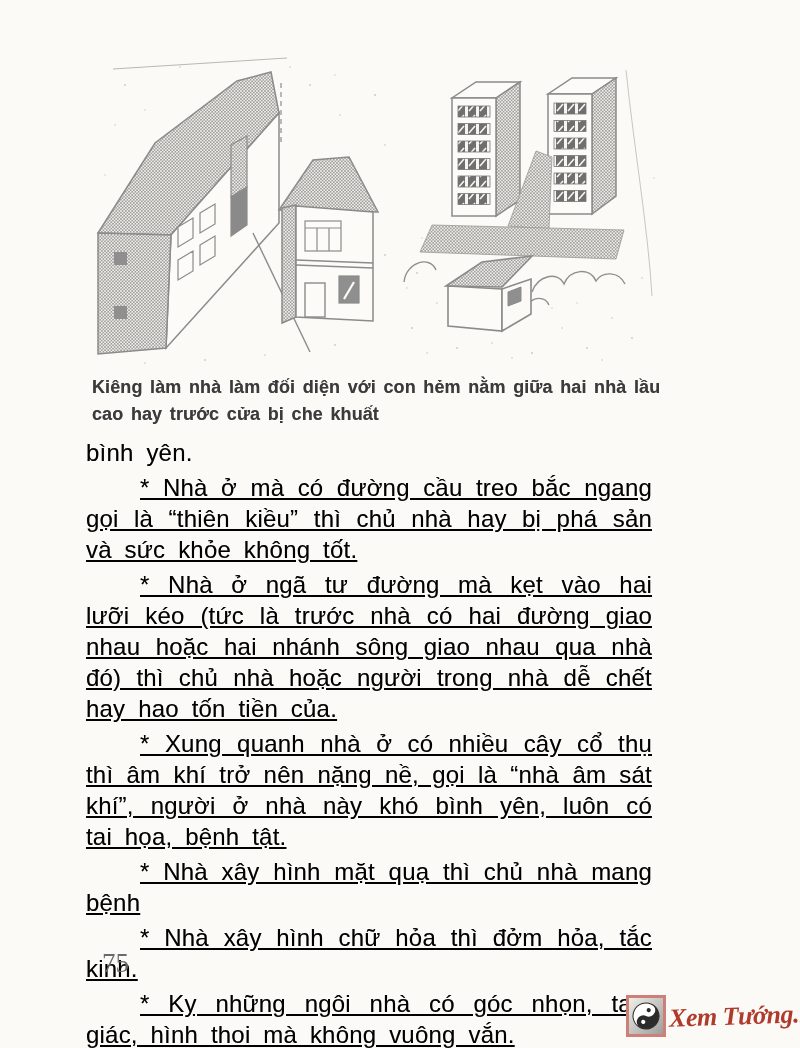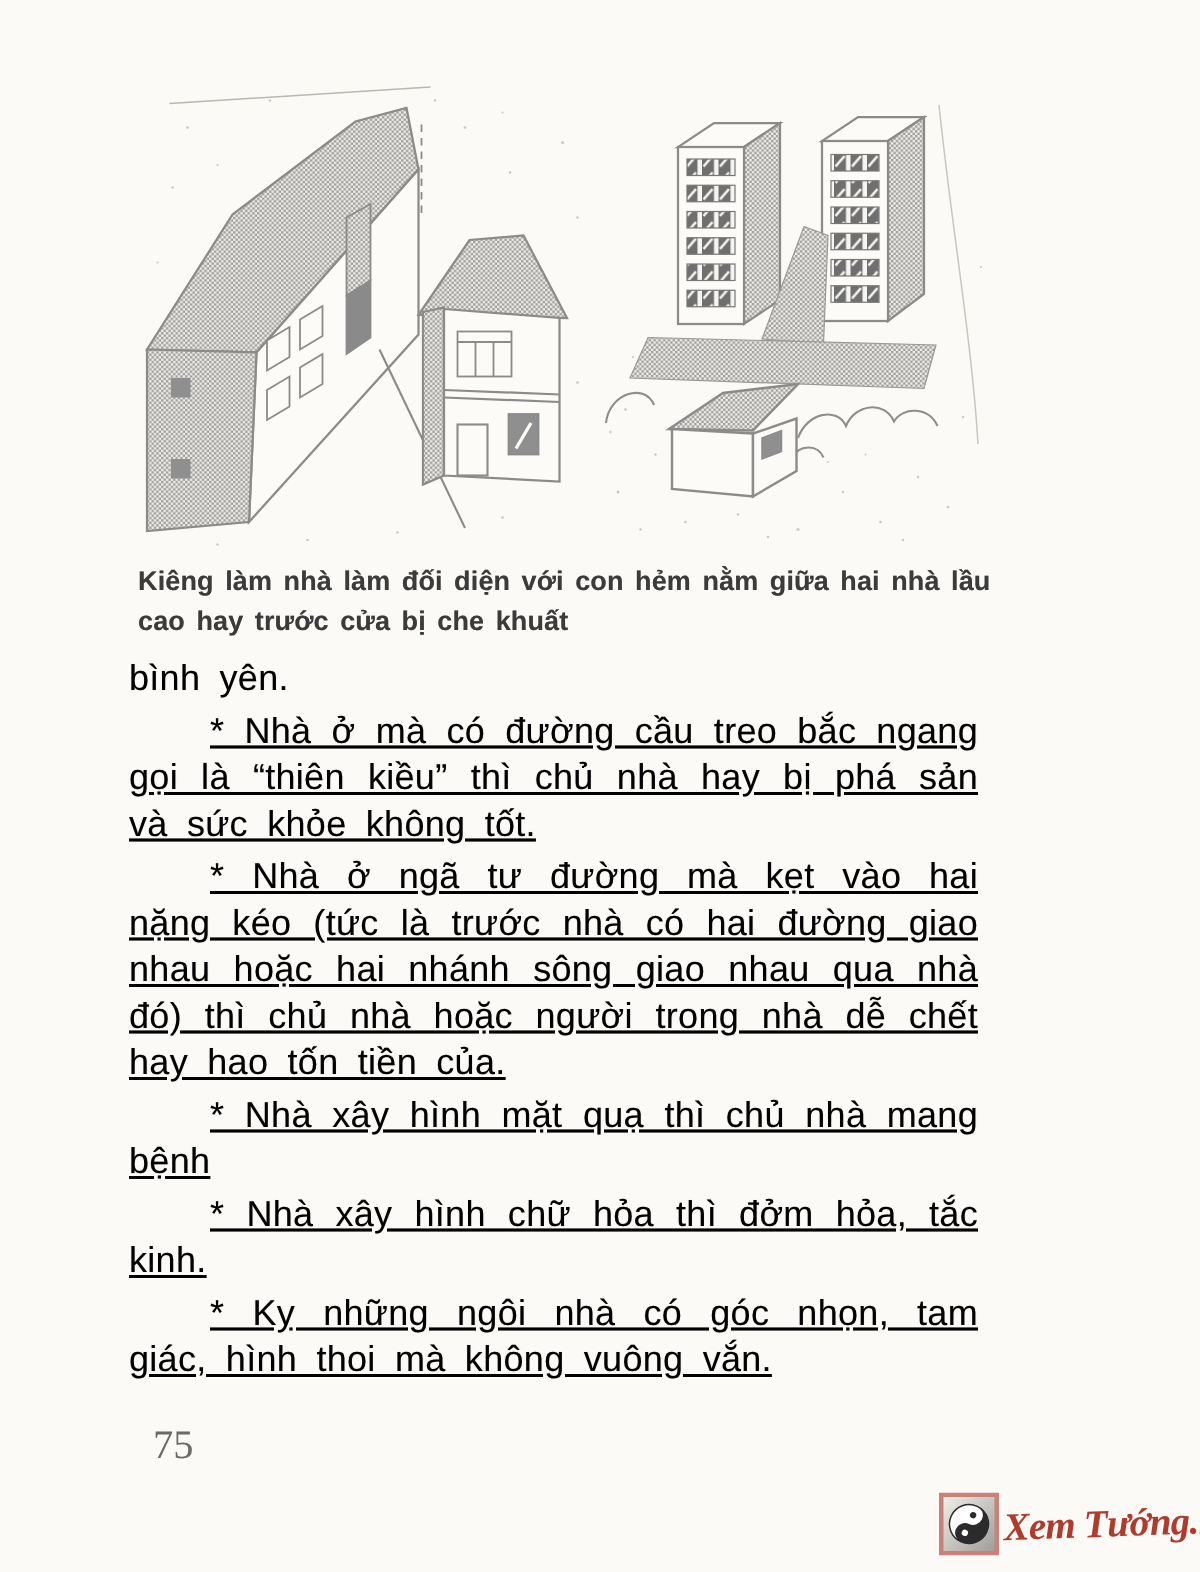--- a/index.html
+++ b/index.html
@@ -209,21 +209,22 @@
       <polygon points="100,231 129,221 129,256 100,273" fill="#fbfaf6"></polygon>
       <polygon points="106,234 119,229 119,243 106,248" fill="#8f8f8f" stroke-width="1"></polygon>
     </g>
   </svg>
 
   <div class="caption">Kiêng làm nhà làm đối diện với con hẻm nằm giữa hai nhà lầu cao hay trước cửa bị che khuất</div>
 
   <div class="bodytext">
     <p>bình yên.</p>
     <p class="indent">* Nhà ở mà có đường cầu treo bắc ngang gọi là “thiên kiều” thì chủ nhà hay bị phá sản và sức khỏe không tốt.</p>
-    <p class="indent">* Nhà ở ngã tư đường mà kẹt vào hai nặng kéo (tức là trước nhà có hai đường giao nhau hoặc hai nhánh sông giao nhau qua nhà đó) thì chủ nhà hoặc người trong nhà dễ chết hay hao tốn tiền của.</p>
+    <p class="indent">* Nhà ở ngã tư đường mà kẹt vào hai lưỡi kéo (tức là trước nhà có hai đường giao nhau hoặc hai nhánh sông giao nhau qua nhà đó) thì chủ nhà hoặc người trong nhà dễ chết hay hao tốn tiền của.</p>
+    <p class="indent">* Xung quanh nhà ở có nhiều cây cổ thụ thì âm khí trở nên nặng nề, gọi là “nhà âm sát khí”, người ở nhà này khó bình yên, luôn có tai họa, bệnh tật.</p>
     <p class="indent">* Nhà xây hình mặt quạ thì chủ nhà mang bệnh</p>
     <p class="indent">* Nhà xây hình chữ hỏa thì đởm hỏa, tắc kinh.</p>
     <p class="indent">* Kỵ những ngôi nhà có góc nhọn, tam giác, hình thoi mà không vuông vắn.</p>
   </div>
 
   <div class="pagenum">75</div>
 
   <div class="watermark">
     <svg width="40" height="42" viewBox="0 0 40 42">
       <defs>

